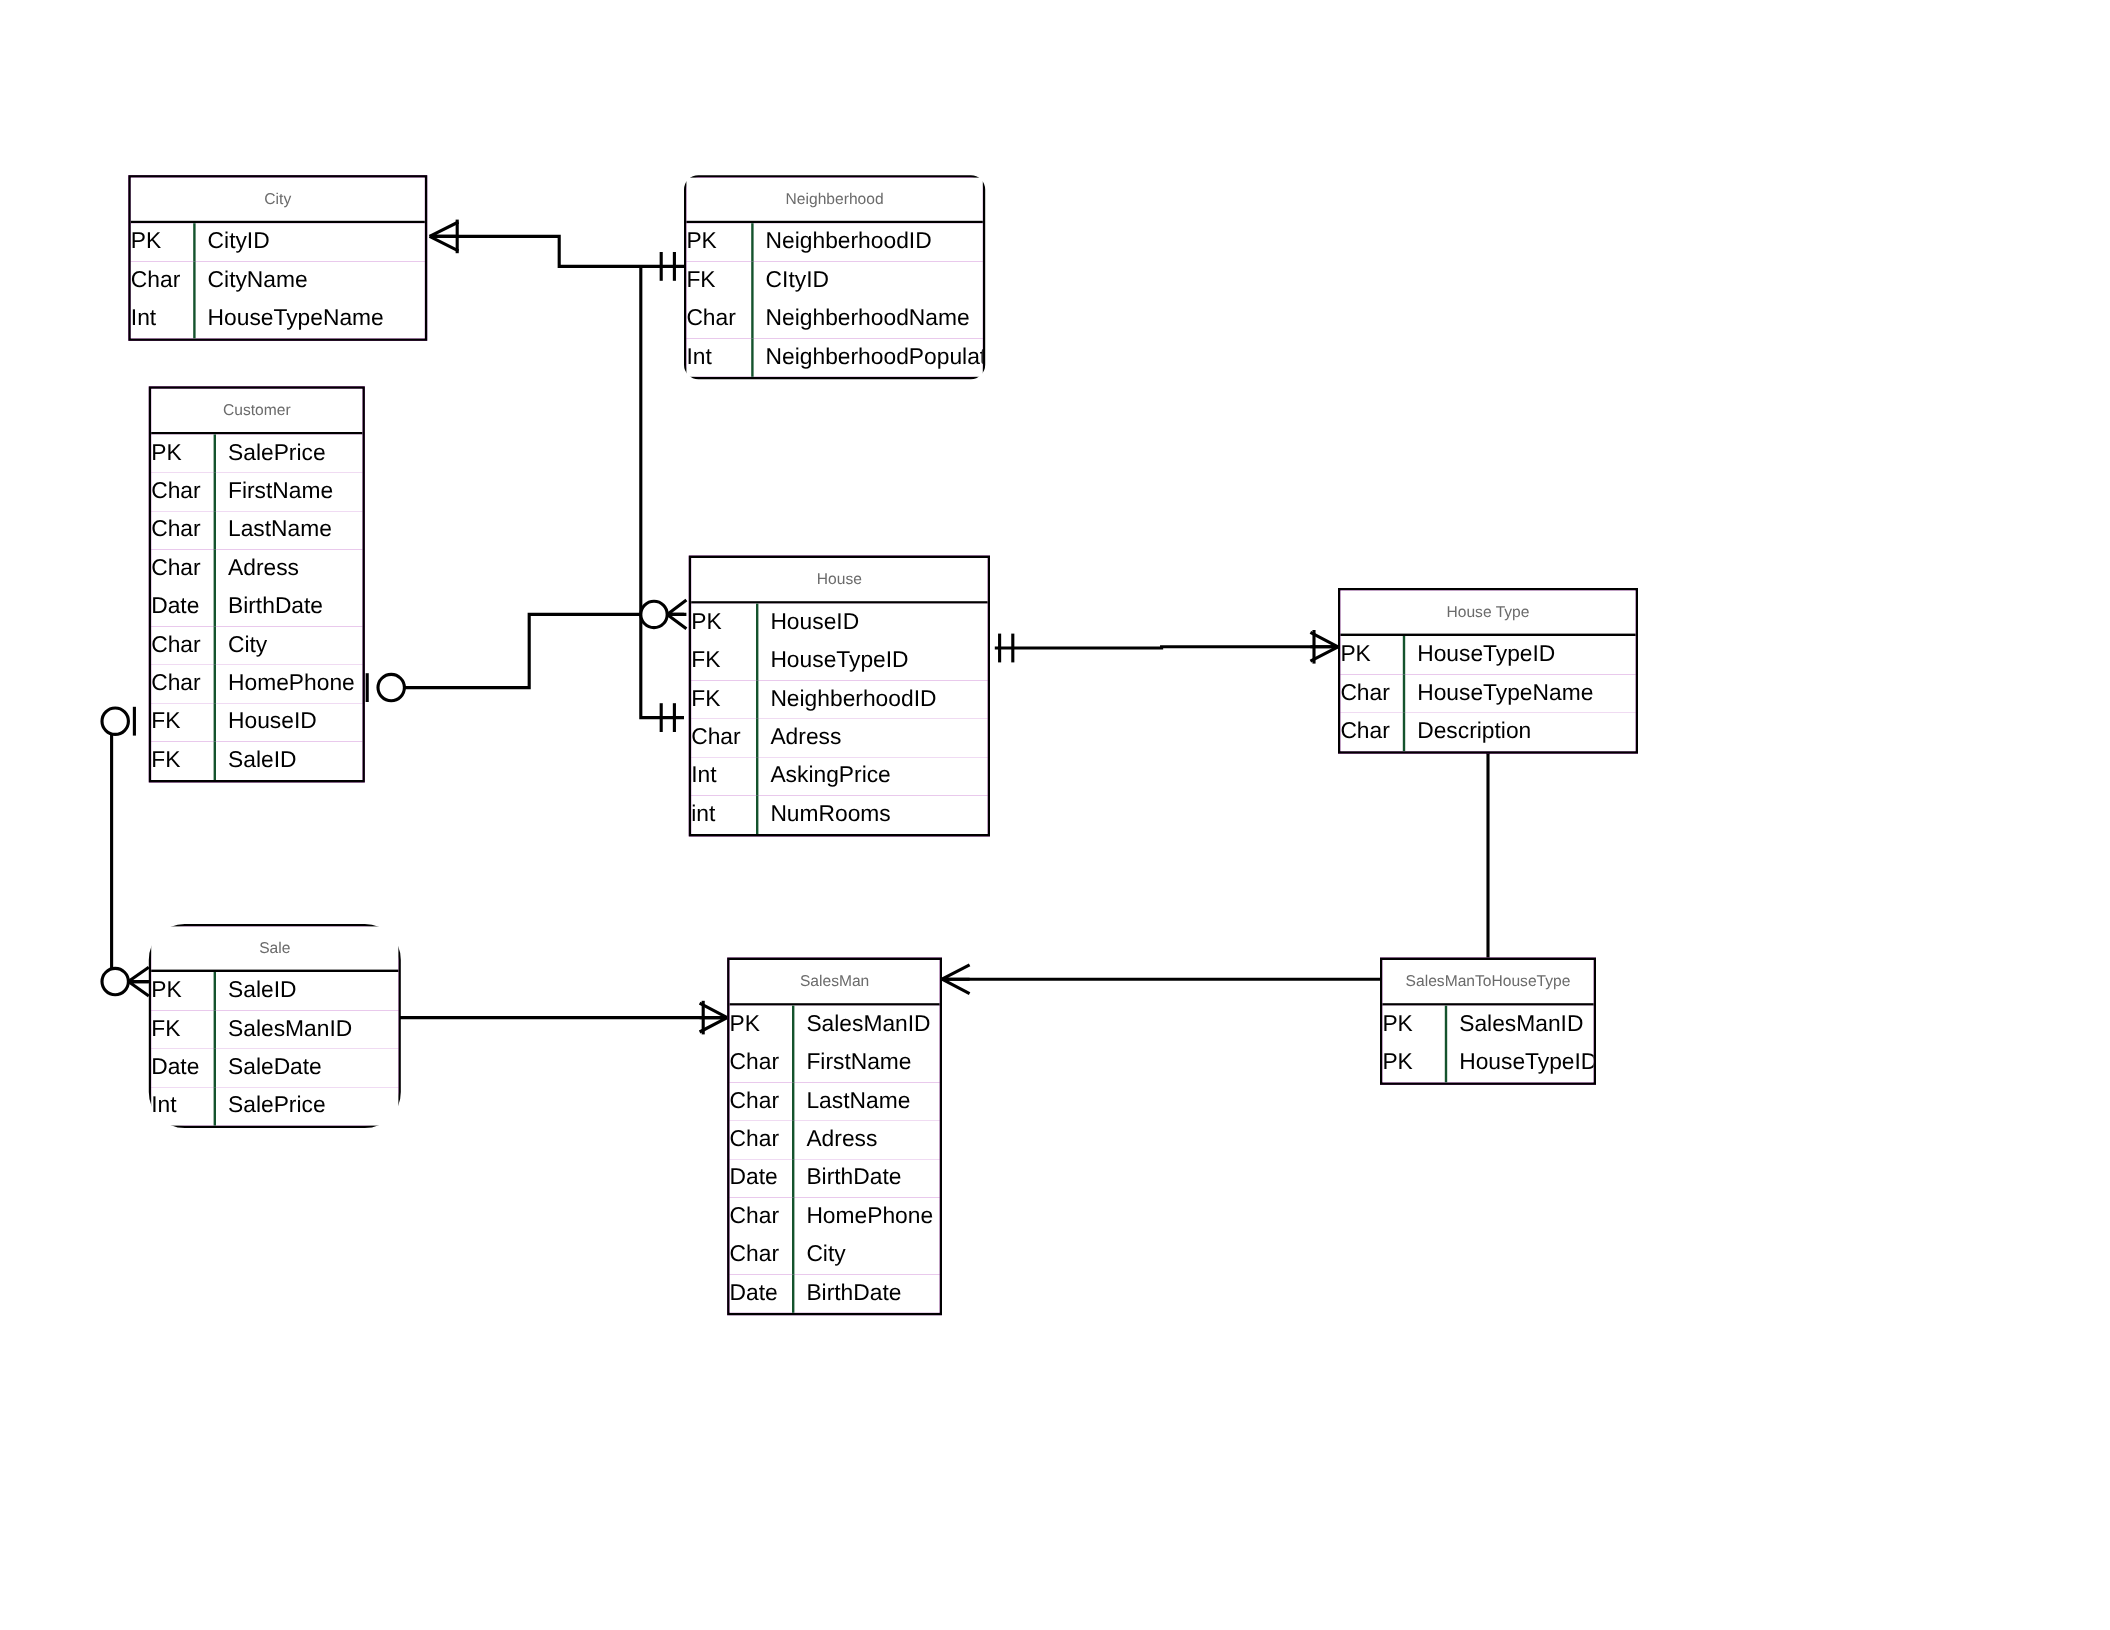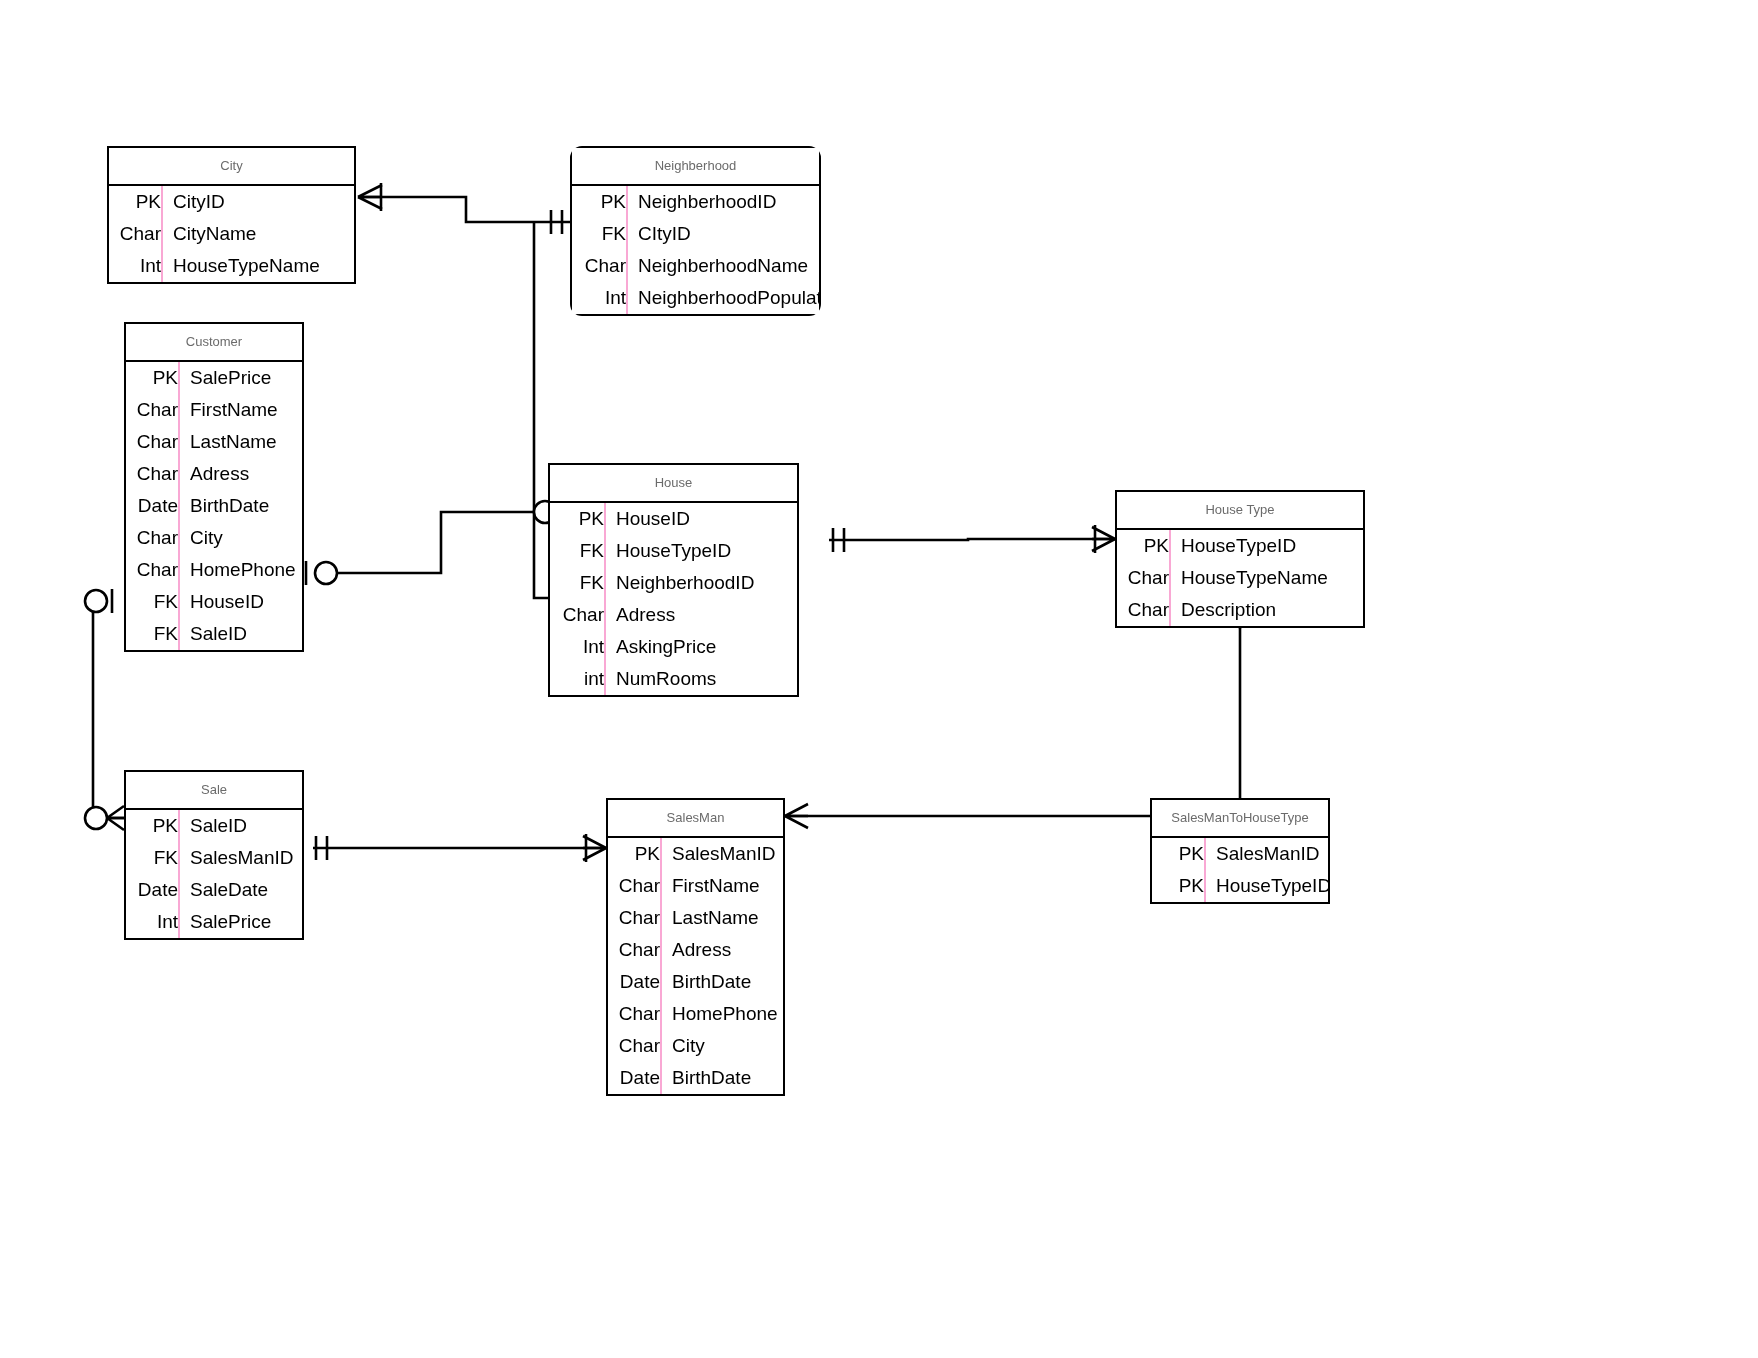--- a/index.html
+++ b/index.html
@@ -51,24 +51,24 @@
   }
   .attr-row {
     display: flex;
     height: 32px;
     align-items: center;
     background: #ffffff;
   }
   .attr-key {
     width: 62px;
     min-width: 62px;
-    text-align: right;
+    text-align: left;
     font-size: 19px;
     color: #000000;
-    border-right: 2px solid #f9a8d4;
+    border-right: 2px solid #14532d;
     height: 32px;
     line-height: 32px;
     box-sizing: border-box;
     overflow: hidden;
     white-space: nowrap;
   }
   .attr-name {
     padding-left: 10px;
     font-size: 19px;
     color: #000000;
@@ -225,21 +225,21 @@
           <div class="attr-row">
             <div class="attr-key" style="width: 54px; min-width: 54px;">FK</div>
             <div class="attr-name">HouseID</div>
           </div>
           <div class="attr-row">
             <div class="attr-key" style="width: 54px; min-width: 54px;">FK</div>
             <div class="attr-name">SaleID</div>
           </div>
         </div>
       </div>
-      <div class="entity" style="left: 548px; top: 463px; width: 251px;">
+      <div class="entity" style="left: 574px; top: 463px; width: 251px;">
         <div class="entity-header">House</div>
         <div class="entity-body">
           <div class="attr-row">
             <div class="attr-key" style="width: 56px; min-width: 56px;">PK</div>
             <div class="attr-name">HouseID</div>
           </div>
           <div class="attr-row">
             <div class="attr-key" style="width: 56px; min-width: 56px;">FK</div>
             <div class="attr-name">HouseTypeID</div>
           </div>
@@ -271,21 +271,21 @@
           <div class="attr-row">
             <div class="attr-key" style="width: 54px; min-width: 54px;">Char</div>
             <div class="attr-name">HouseTypeName</div>
           </div>
           <div class="attr-row">
             <div class="attr-key" style="width: 54px; min-width: 54px;">Char</div>
             <div class="attr-name">Description</div>
           </div>
         </div>
       </div>
-      <div class="entity" style="left: 124px; top: 770px; width: 180px;">
+      <div class="entity" style="left: 124px; top: 770px; width: 210px; border-radius: 30px;">
         <div class="entity-header">Sale</div>
         <div class="entity-body">
           <div class="attr-row">
             <div class="attr-key" style="width: 54px; min-width: 54px;">PK</div>
             <div class="attr-name">SaleID</div>
           </div>
           <div class="attr-row">
             <div class="attr-key" style="width: 54px; min-width: 54px;">FK</div>
             <div class="attr-name">SalesManID</div>
           </div>

